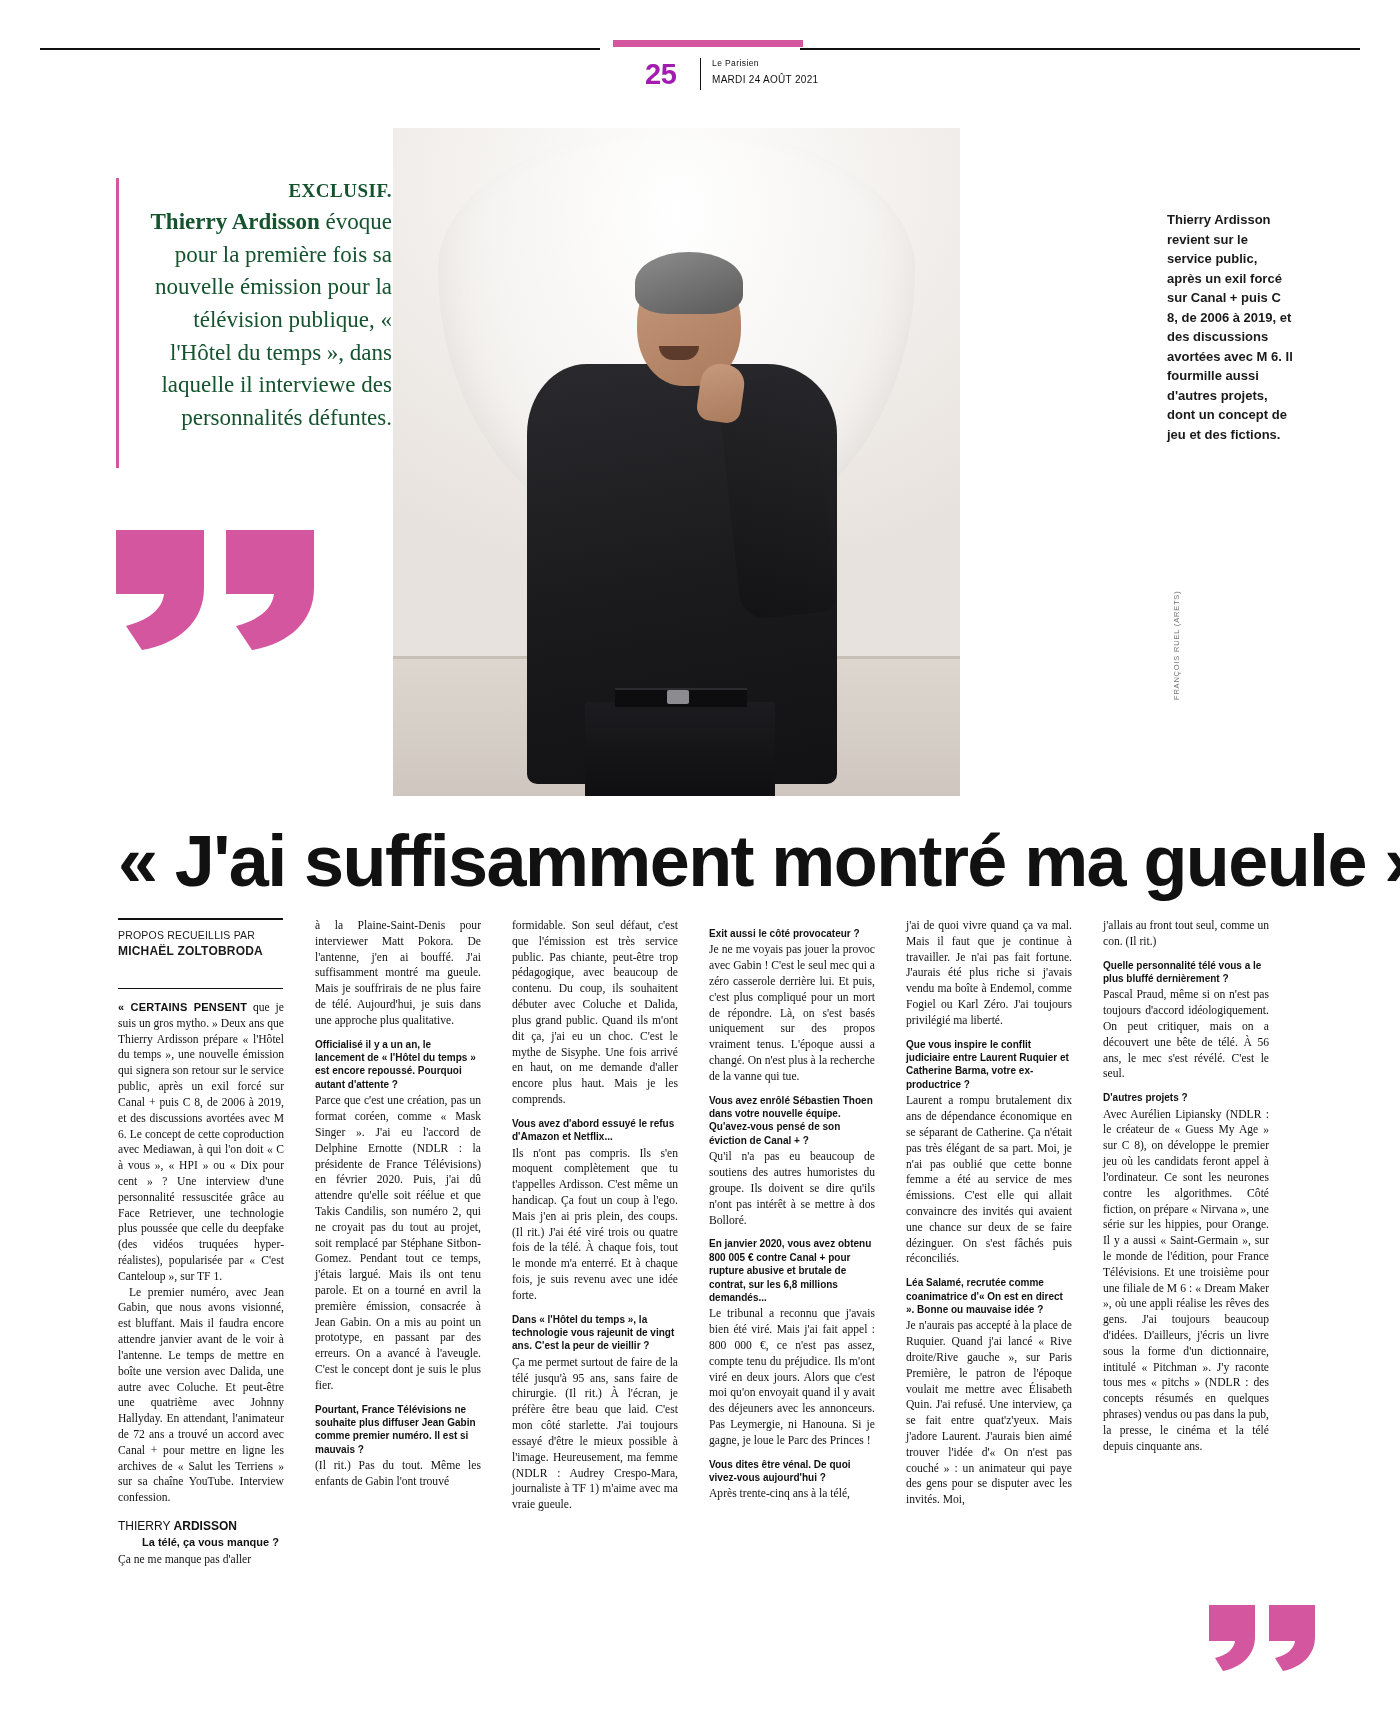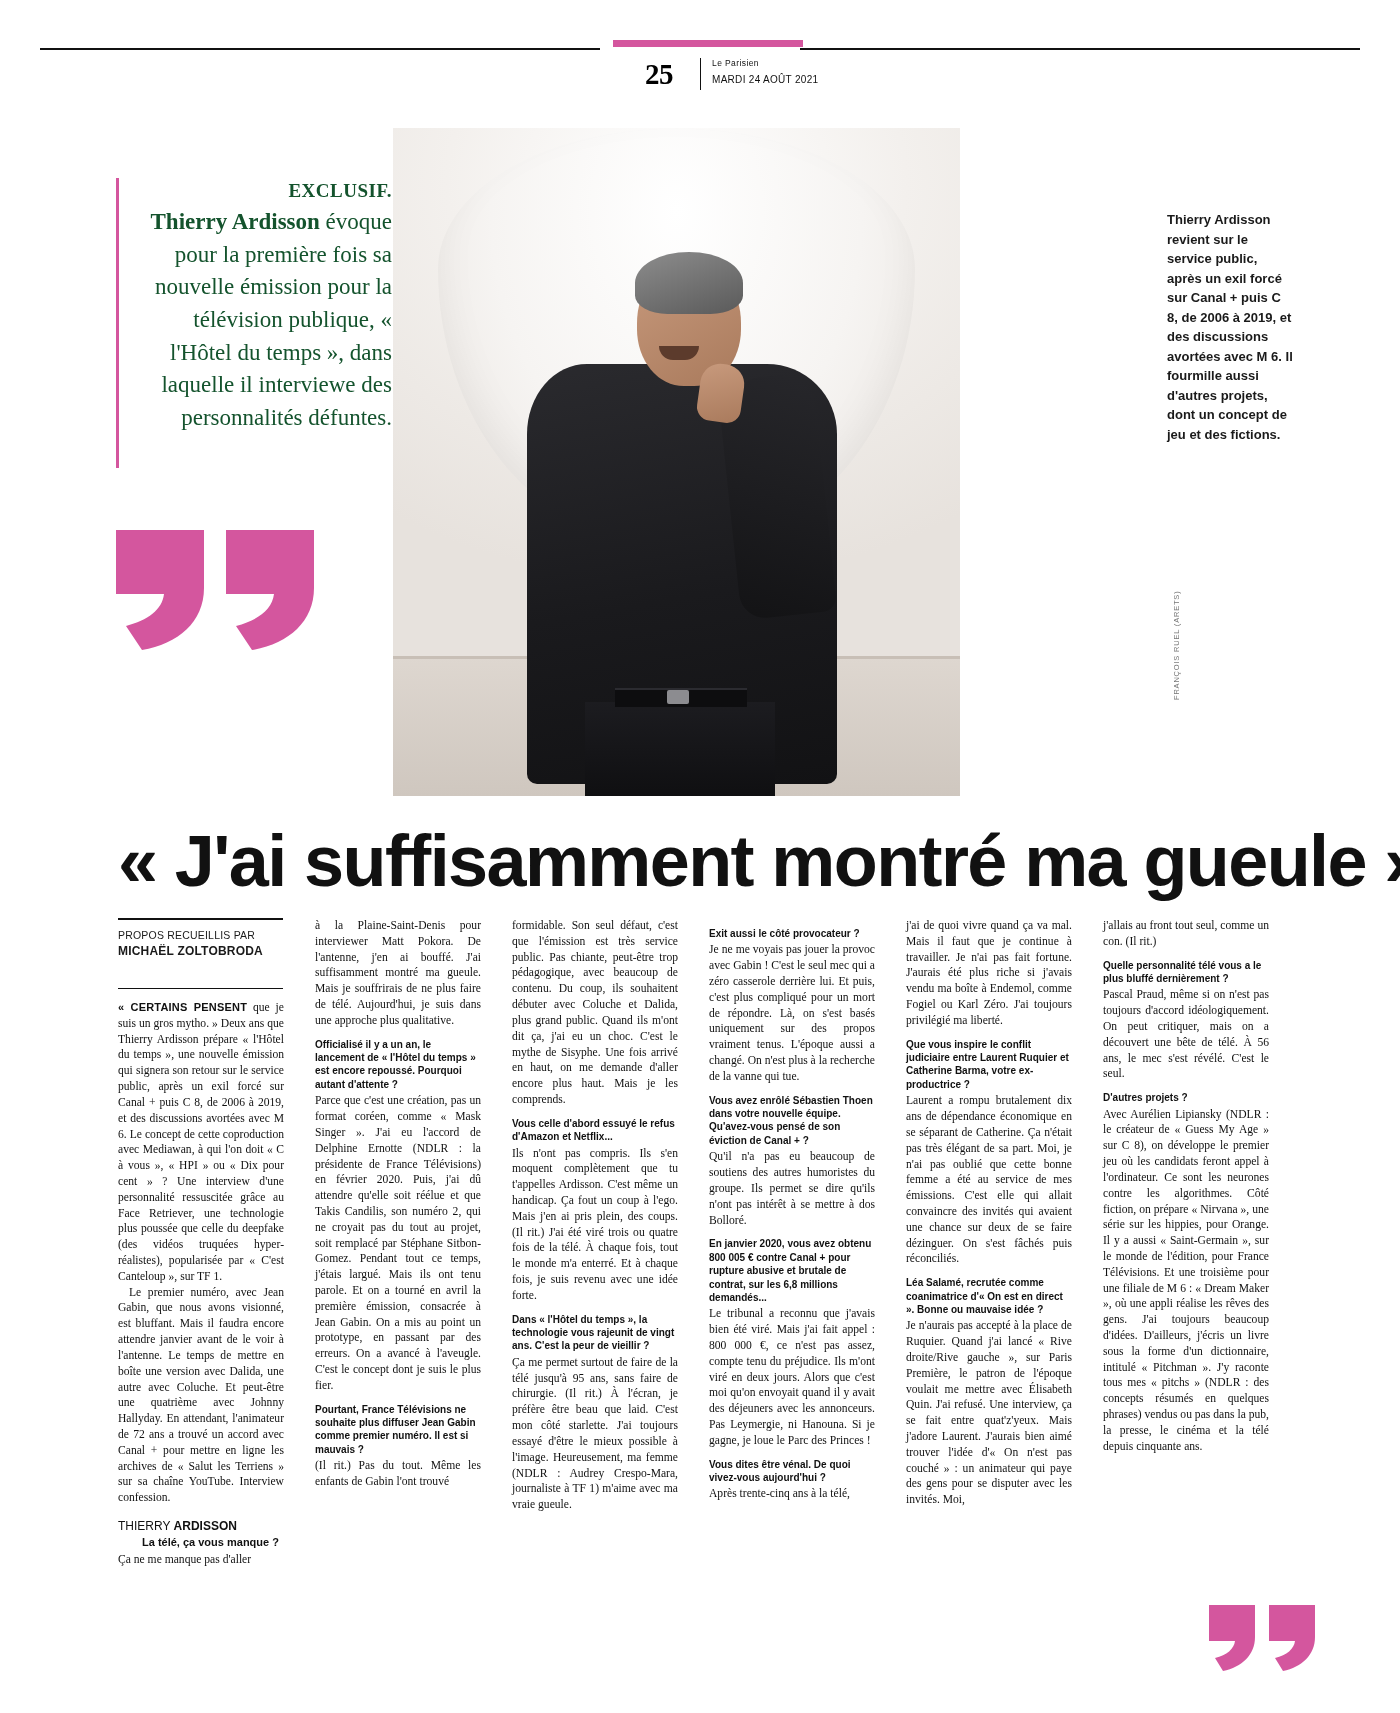--- a/index.html
+++ b/index.html
@@ -31,25 +31,25 @@
   }
   .pink-tab {
     position: absolute;
     left: 613px; top: 40px;
     width: 190px; height: 7px;
     background: #d4569e;
   }
   .page-num {
     position: absolute;
     left: 645px; top: 58px;
-    font-family: Liberation Serif, serif;
+    font-family: Liberation Sans, sans-serif;
     font-weight: bold;
     font-size: 29px;
     letter-spacing: -0.5px;
-    color: #000000;
+    color: #a21caf;
   }
   .masthead-divider {
     position: absolute;
     left: 700px; top: 58px;
     width: 1px; height: 32px;
     background: #111;
   }
   .masthead-name {
     position: absolute;
     left: 712px; top: 58px;
@@ -399,31 +399,31 @@
   <div class="col" id="c2">
     <p class="noind">à la Plaine-Saint-Denis pour interviewer Matt Pokora. De l'antenne, j'en ai bouffé. J'ai suffisamment montré ma gueule. Mais je souffrirais de ne plus faire de télé. Aujourd'hui, je suis dans une approche plus qualitative.</p>
     <span class="q">Officialisé il y a un an, le lancement de « l'Hôtel du temps » est encore repoussé. Pourquoi autant d'attente ?</span>
     <p class="noind">Parce que c'est une création, pas un format coréen, comme « Mask Singer ». J'ai eu l'accord de Delphine Ernotte (NDLR : la présidente de France Télévisions) en février 2020. Puis, j'ai dû attendre qu'elle soit réélue et que Takis Candilis, son numéro 2, qui ne croyait pas du tout au projet, soit remplacé par Stéphane Sitbon-Gomez. Pendant tout ce temps, j'étais largué. Mais ils ont tenu parole. Et on a tourné en avril la première émission, consacrée à Jean Gabin. On a mis au point un prototype, en passant par des erreurs. On a avancé à l'aveugle. C'est le concept dont je suis le plus fier.</p>
     <span class="q">Pourtant, France Télévisions ne souhaite plus diffuser Jean Gabin comme premier numéro. Il est si mauvais ?</span>
     <p class="noind">(Il rit.) Pas du tout. Même les enfants de Gabin l'ont trouvé</p>
   </div>
 
   <div class="col" id="c3">
     <p class="noind">formidable. Son seul défaut, c'est que l'émission est très service public. Pas chiante, peut-être trop pédagogique, avec beaucoup de contenu. Du coup, ils souhaitent débuter avec Coluche et Dalida, plus grand public. Quand ils m'ont dit ça, j'ai eu un choc. C'est le mythe de Sisyphe. Une fois arrivé en haut, on me demande d'aller encore plus haut. Mais je les comprends.</p>
-    <span class="q">Vous celle d'abord essuyé le refus d'Amazon et Netflix...</span>
+    <span class="q">Vous avez d'abord essuyé le refus d'Amazon et Netflix...</span>
     <p class="noind">Ils n'ont pas compris. Ils s'en moquent complètement que tu t'appelles Ardisson. C'est même un handicap. Ça fout un coup à l'ego. Mais j'en ai pris plein, des coups. (Il rit.) J'ai été viré trois ou quatre fois de la télé. À chaque fois, tout le monde m'a enterré. Et à chaque fois, je suis revenu avec une idée forte.</p>
     <span class="q">Dans « l'Hôtel du temps », la technologie vous rajeunit de vingt ans. C'est la peur de vieillir ?</span>
     <p class="noind">Ça me permet surtout de faire de la télé jusqu'à 95 ans, sans faire de chirurgie. (Il rit.) À l'écran, je préfère être beau que laid. C'est mon côté starlette. J'ai toujours essayé d'être le mieux possible à l'image. Heureusement, ma femme (NDLR : Audrey Crespo-Mara, journaliste à TF 1) m'aime avec ma vraie gueule.</p>
   </div>
 
   <div class="col" id="c4">
     <span class="q">Exit aussi le côté provocateur ?</span>
     <p class="noind">Je ne me voyais pas jouer la provoc avec Gabin ! C'est le seul mec qui a zéro casserole derrière lui. Et puis, c'est plus compliqué pour un mort de répondre. Là, on s'est basés uniquement sur des propos vraiment tenus. L'époque aussi a changé. On n'est plus à la recherche de la vanne qui tue.</p>
     <span class="q">Vous avez enrôlé Sébastien Thoen dans votre nouvelle équipe. Qu'avez-vous pensé de son éviction de Canal + ?</span>
-    <p class="noind">Qu'il n'a pas eu beaucoup de soutiens des autres humoristes du groupe. Ils permet se dire qu'ils n'ont pas intérêt à se mettre à dos Bolloré.</p>
+    <p class="noind">Qu'il n'a pas eu beaucoup de soutiens des autres humoristes du groupe. Ils doivent se dire qu'ils n'ont pas intérêt à se mettre à dos Bolloré.</p>
     <span class="q">En janvier 2020, vous avez obtenu 800 005 € contre Canal + pour rupture abusive et brutale de contrat, sur les 6,8 millions demandés...</span>
     <p class="noind">Le tribunal a reconnu que j'avais bien été viré. Mais j'ai fait appel : 800 000 €, ce n'est pas assez, compte tenu du préjudice. Ils m'ont viré en deux jours. Alors que c'est moi qu'on envoyait quand il y avait des déjeuners avec les annonceurs. Pas Leymergie, ni Hanouna. Si je gagne, je loue le Parc des Princes !</p>
     <span class="q">Vous dites être vénal. De quoi vivez-vous aujourd'hui ?</span>
     <p class="noind">Après trente-cinq ans à la télé,</p>
   </div>
 
   <div class="col" id="c5">
     <p class="noind">j'ai de quoi vivre quand ça va mal. Mais il faut que je continue à travailler. Je n'ai pas fait fortune. J'aurais été plus riche si j'avais vendu ma boîte à Endemol, comme Fogiel ou Karl Zéro. J'ai toujours privilégié ma liberté.</p>
     <span class="q">Que vous inspire le conflit judiciaire entre Laurent Ruquier et Catherine Barma, votre ex-productrice ?</span>
     <p class="noind">Laurent a rompu brutalement dix ans de dépendance économique en se séparant de Catherine. Ça n'était pas très élégant de sa part. Moi, je n'ai pas oublié que cette bonne femme a été au service de mes émissions. C'est elle qui allait convaincre des invités qui avaient une chance sur deux de se faire dézinguer. On s'est fâchés puis réconciliés.</p>

